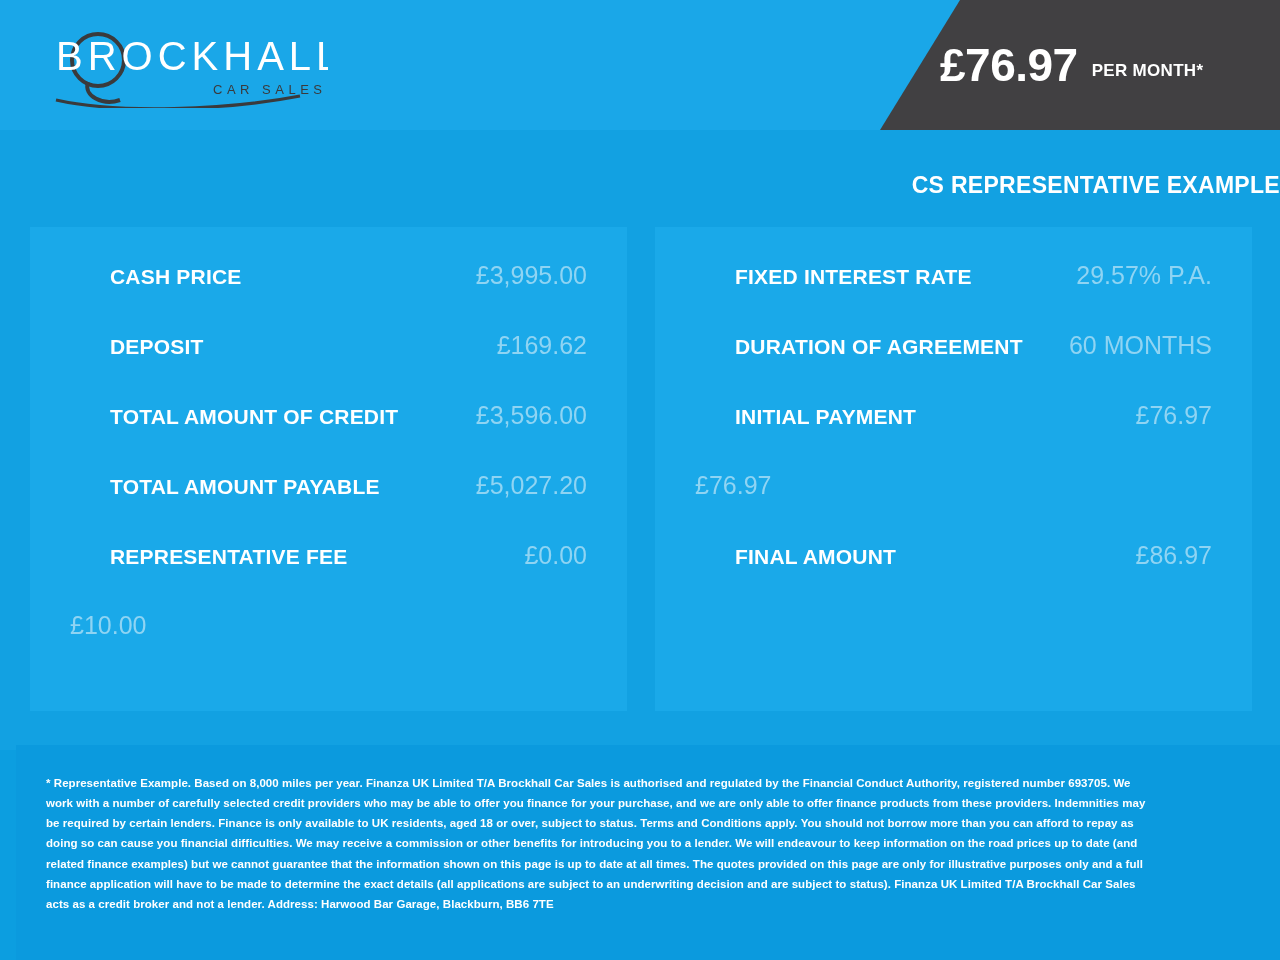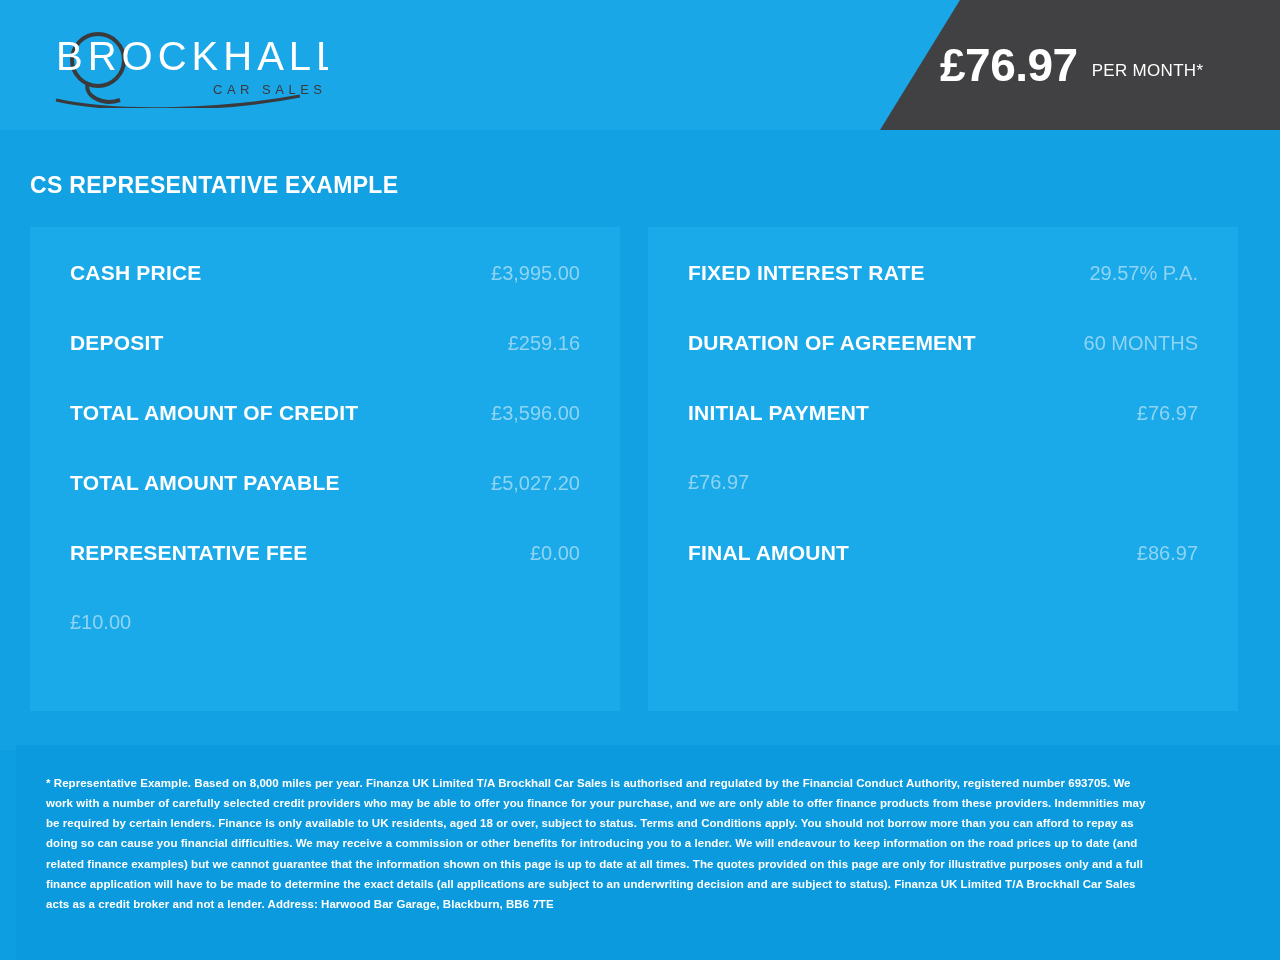--- a/index.html
+++ b/index.html
@@ -43,33 +43,34 @@
   .price-amount {
     color: #ffffff;
     font-size: 46px;
     font-weight: bold;
     letter-spacing: -0.5px;
     line-height: 1;
   }
   .price-period {
     color: #ffffff;
     font-size: 17px;
-    font-weight: normal;
+    font-weight: bold;
     margin-left: 14px;
     letter-spacing: 0.3px;
     position: relative;
     top: 6px;
   }
 
   
   .main {
     background: #12a1e2;
-    padding: 0 14px 0 0;
+    padding: 0 0 0 0;
     height: 620px;
     position: relative;
+    text-align: right;
   }
   .section-title {
     color: #ffffff;
     font-size: 23px;
     font-weight: bold;
     letter-spacing: 0.3px;
     padding: 42px 0 0 30px;
   }
   .cols {
     display: flex;
@@ -86,24 +87,25 @@
     align-items: baseline;
     justify-content: space-between;
     height: 70px;
   }
   .row-label {
     color: #ffffff;
     font-size: 21px;
     font-weight: bold;
     letter-spacing: 0.2px;
     white-space: nowrap;
+    margin-left: 40px;
   }
   .row-value {
     color: #8fd4f3;
-    font-size: 20px;
+    font-size: 25px;
     font-weight: normal;
     white-space: nowrap;
   }
 
   
   .footer {
     position: absolute;
     left: 16px; bottom: 0;
     width: 1280px;
     height: 215px;
@@ -147,21 +149,21 @@
 
     <div class="cols">
 
       <div class="col">
         <div class="row">
           <span class="row-label">CASH PRICE</span>
           <span class="row-value">£3,995.00</span>
         </div>
         <div class="row">
           <span class="row-label">DEPOSIT</span>
-          <span class="row-value">£259.16</span>
+          <span class="row-value">£169.62</span>
         </div>
         <div class="row">
           <span class="row-label">TOTAL AMOUNT OF CREDIT</span>
           <span class="row-value">£3,596.00</span>
         </div>
         <div class="row">
           <span class="row-label">TOTAL AMOUNT PAYABLE</span>
           <span class="row-value">£5,027.20</span>
         </div>
         <div class="row">

